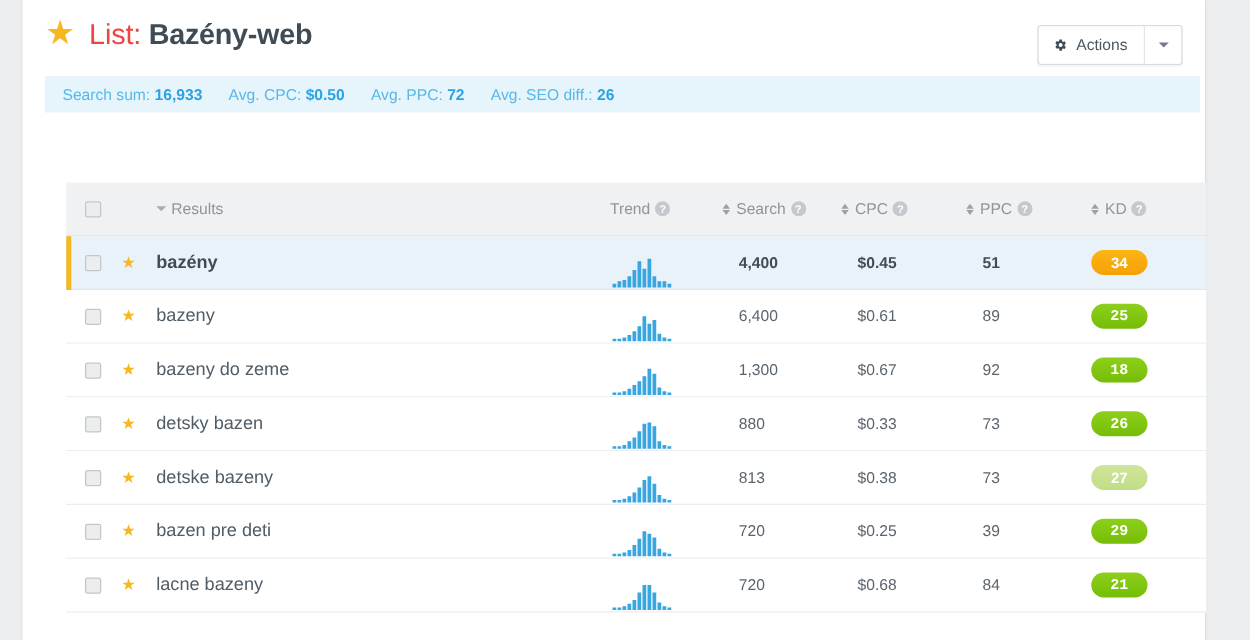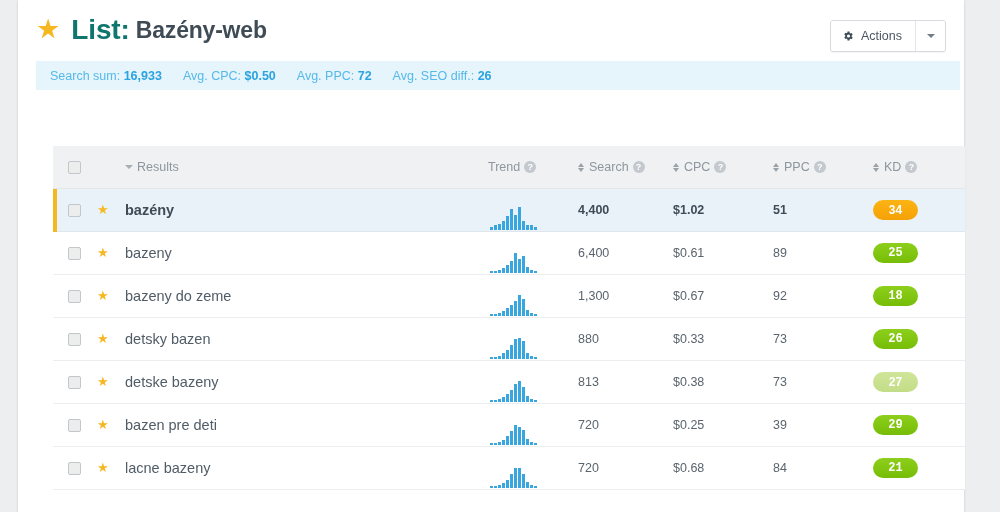--- a/index.html
+++ b/index.html
@@ -48,23 +48,23 @@
     align-items: center;
   }
   .star-big {
     font-size: 27px;
     color: #f5b820;
     line-height: 1;
     margin-right: 11px;
     margin-top: -2px;
   }
   .title-text {
-    font-size: 28px;
-    color: #0f766e;
-    font-weight: 700;
+    font-size: 23px;
+    color: #ef4444;
+    font-weight: 400;
     letter-spacing: -0.1px;
   }
   .title-strong {
     font-size: 23px;
     color: #3f4b55;
     font-weight: bold;
     letter-spacing: -0.2px;
     margin-left: 6px;
   }
 
@@ -297,20 +297,21 @@
     white-space: nowrap;
     overflow: hidden;
     text-overflow: ellipsis;
     cursor: pointer;
   }
   .row.highlight .kw { font-weight: bold; color: #3f4b55; }
 
   .num {
     font-size: 12.5px;
     color: #5a646d;
+    margin-left: 13px;
   }
   .row.highlight .num { font-weight: bold; color: #3f4b55; }
 
   
   .spark {
     position: relative;
     width: 58px;
     height: 26px;
     display: flex;
     align-items: flex-end;
@@ -444,21 +445,21 @@
                 <i style="height: 21px;"></i>
                 <i style="height: 15px;"></i>
                 <i style="height: 23px;"></i>
                 <i style="height: 9px;"></i>
                 <i style="height: 5px;"></i>
                 <i style="height: 5px;"></i>
                 <i style="height: 3px;"></i>
               </div>
             </div>
             <div class="td c-search"><span class="num">4,400</span></div>
-            <div class="td c-cpc"><span class="num">$1.02</span></div>
+            <div class="td c-cpc"><span class="num">$0.45</span></div>
             <div class="td c-ppc"><span class="num">51</span></div>
             <div class="td c-kd"><span class="kd amber">34</span></div>
           </div>
           <div class="row">
             <div class="td c-check">
               <span class="cbx"></span>
             </div>
             <div class="td c-star"><span class="star-sm">★</span></div>
             <div class="td c-kw"><span class="kw">bazeny</span></div>
             <div class="td c-trend">

